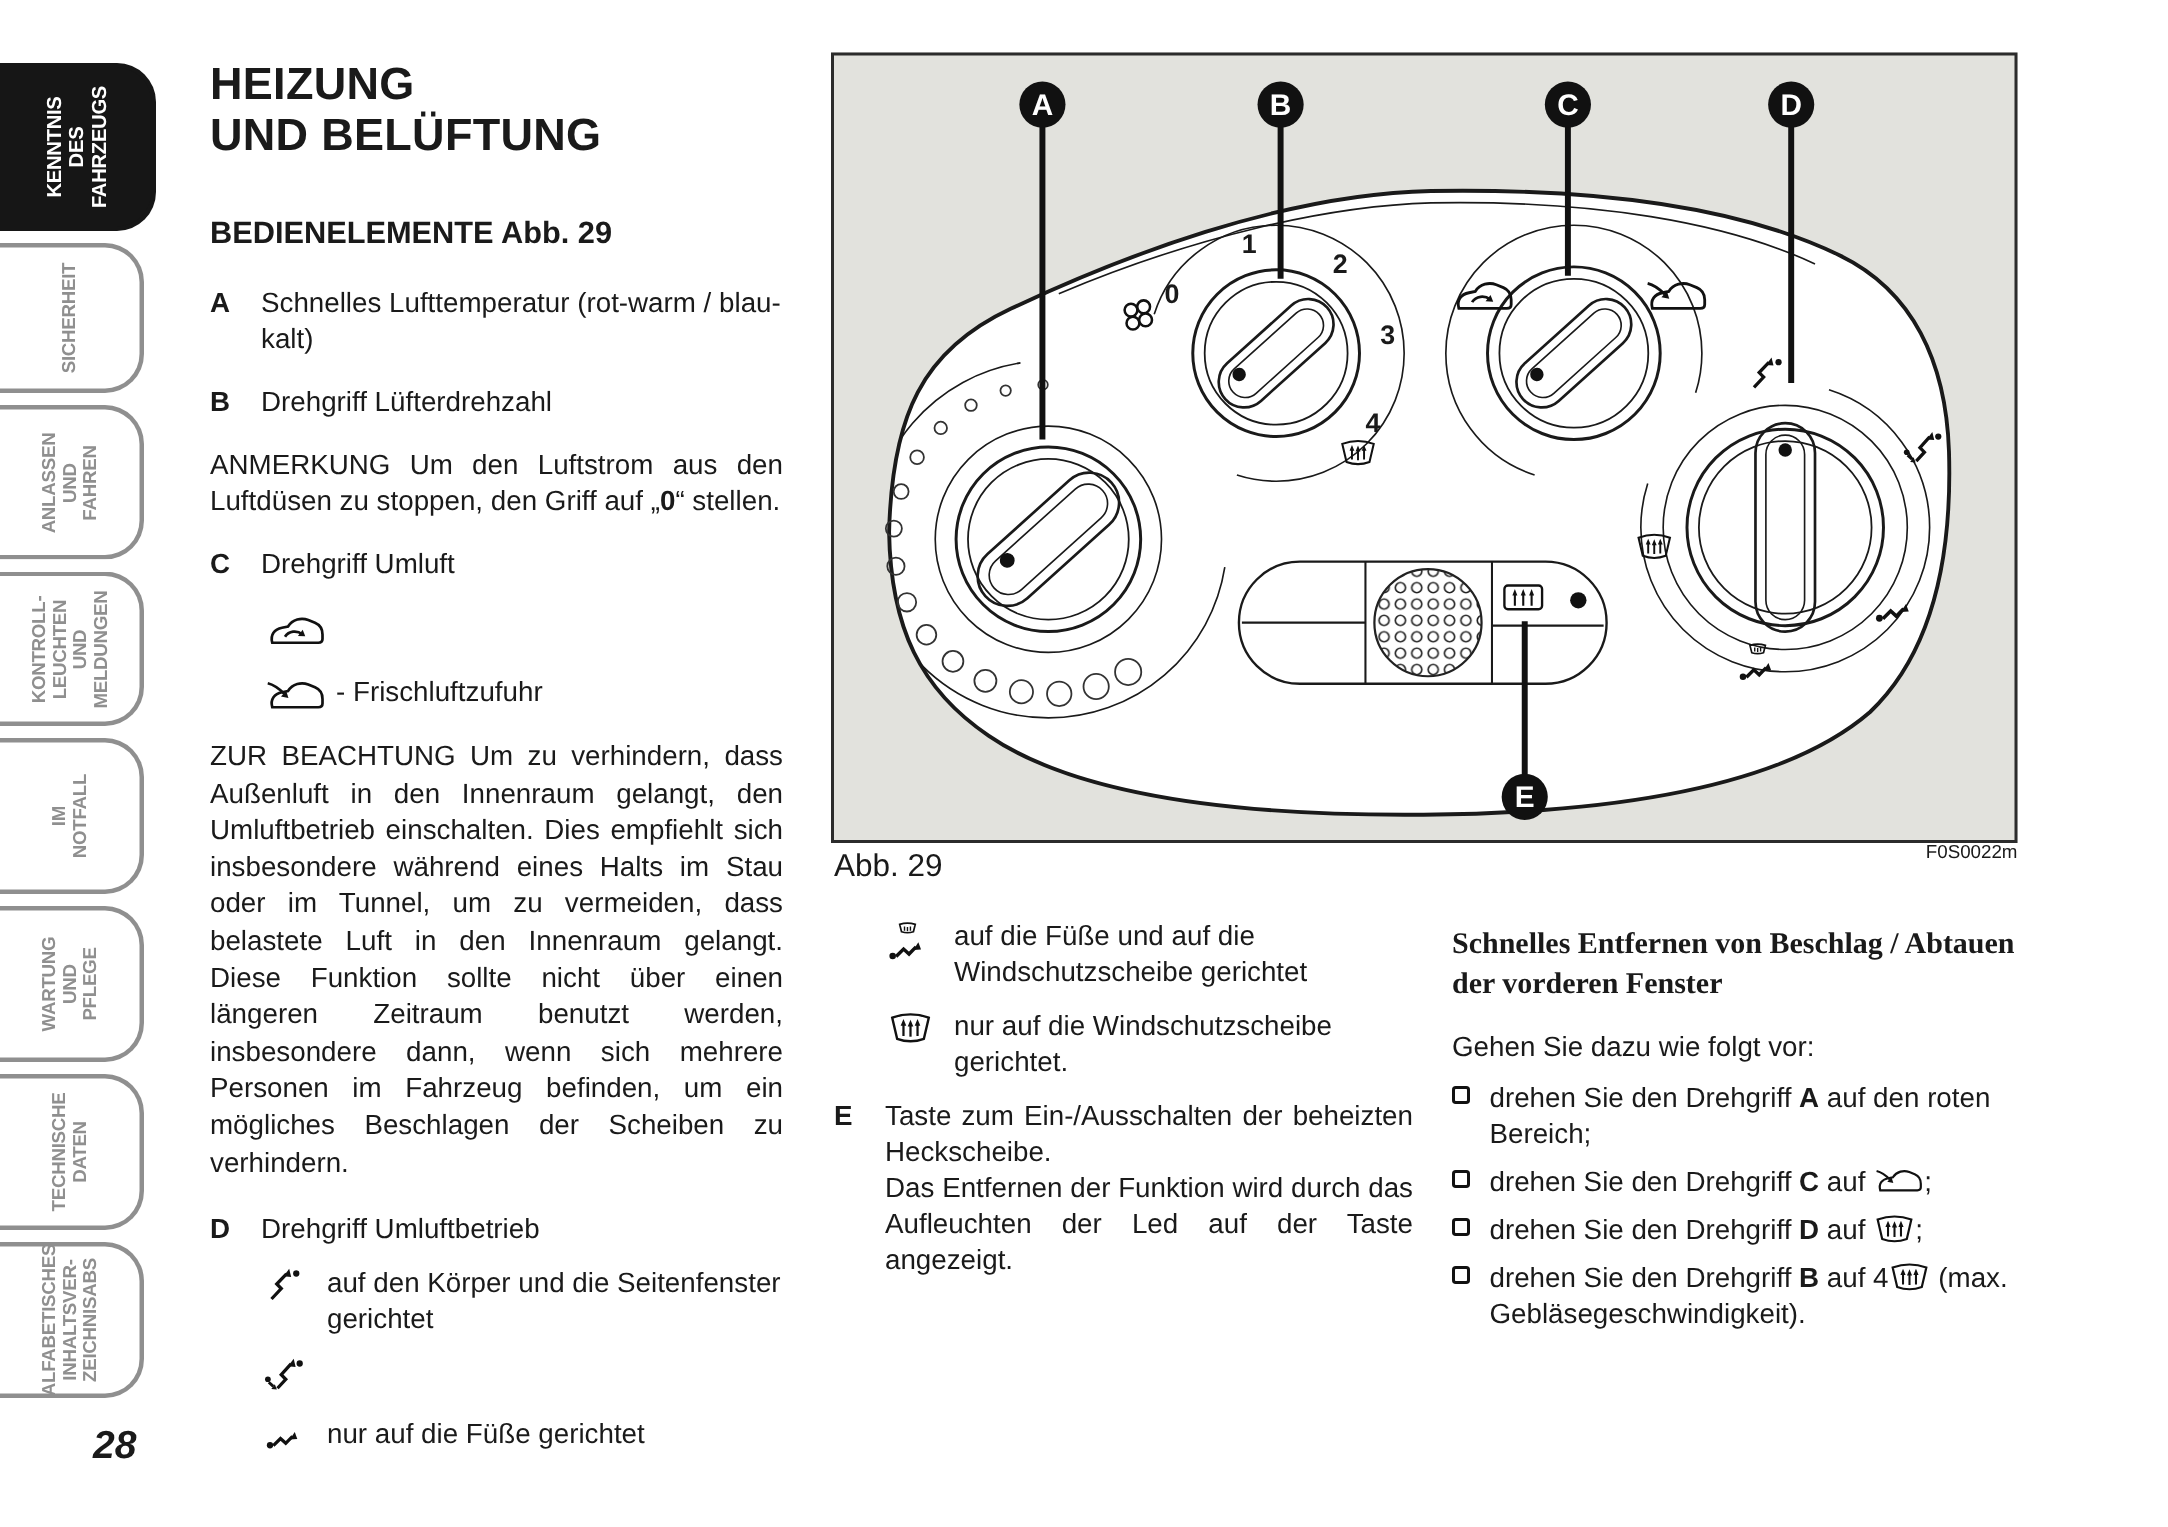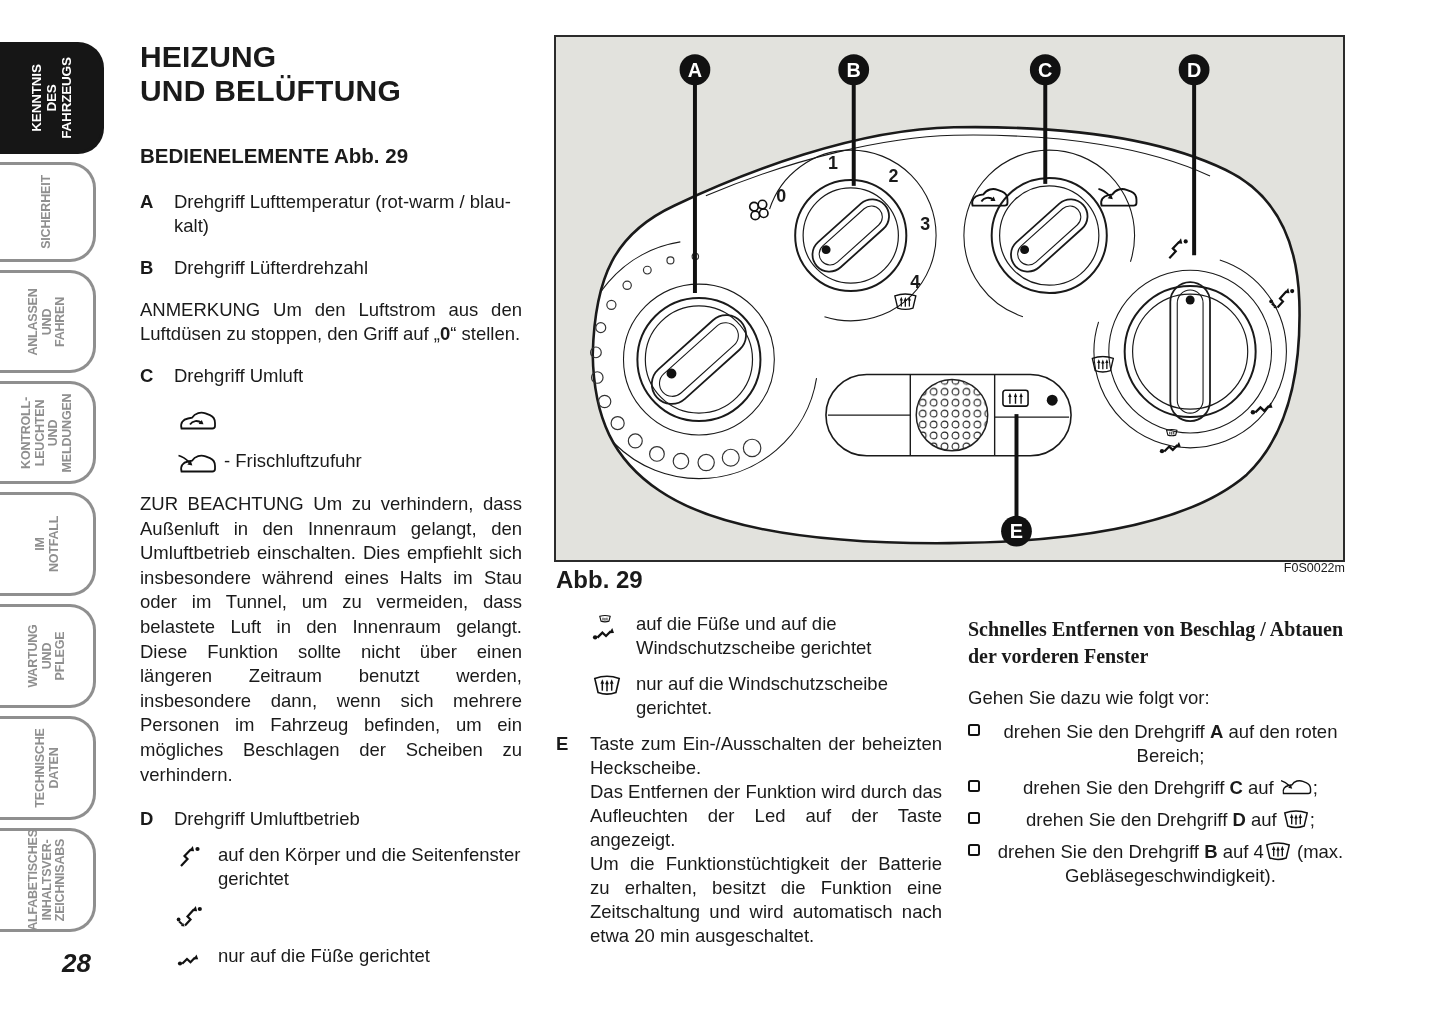--- a/index.html
+++ b/index.html
@@ -32,36 +32,36 @@
   .opt .oicon{flex:0 0 48px;padding-top:2px;}
   .opt .otext{flex:1;}
   .warning{text-align:justify;line-height:24.6px;margin:4px 0 20px 0;}
 
   .e-item{display:flex;margin-top:10px;}
   .e-item .key{flex:0 0 34px;font-weight:bold;}
   .e-item p{margin:0;text-align:justify;}
 
   .h3{font-size:20px;line-height:27px;font-weight:bold;margin:0 0 16px 0;font-family:Liberation Serif, serif;}
   .intro{margin:0 0 10px 0;}
-  .step{position:relative;padding-left:25px;margin:0 0 8px 0;text-align:center;}
+  .step{position:relative;padding-left:25px;margin:0 0 8px 0;}
   .step .bullet{position:absolute;left:0;top:4px;width:12px;height:12px;border:2.5px solid #111;
        border-radius:2.5px;box-sizing:border-box;background:#fff;}
   .step b{font-weight:bold;}
 
   .ic{display:inline-block;vertical-align:-3px;}
   .ic-car{width:42px;height:26px;}
   .ic-vent{width:26px;height:24px;}
   .ic-ws{width:30px;height:21px;}
   .ic-inline-ws{width:28px;height:19px;vertical-align:-3px;}
   .ic-inline-car{width:34px;height:21px;vertical-align:-4px;}
 
   
   .figure{position:absolute;left:554px;top:35px;width:791px;height:527px;background:#e2e2dd;
           border:2px solid #2b2b2b;box-sizing:border-box;}
-  .fig-caption{position:absolute;left:556px;top:566px;font-size:24px;font-weight:bold;}
+  .fig-caption{position:absolute;left:556px;top:566px;font-size:21px;font-weight:normal;}
   .fig-code{position:absolute;left:1145px;top:561px;width:200px;text-align:right;font-size:12.5px;}
   svg .ln{stroke:#1a1a1a;fill:none;}
   svg text{font-family:"Liberation Sans",sans-serif;}
 </style>
 </head>
 <body>
 
 <svg width="0" height="0" style="position:absolute" aria-hidden="true">
   <defs>
     <symbol id="sym-windshield" viewBox="0 0 32 22">
@@ -166,21 +166,21 @@
     <div class="page-number">28</div>
   </div>
 
   <div class="col col-left">
     <h1 class="title">HEIZUNG
 UND BELÜFTUNG</h1>
     <h2 class="subtitle">BEDIENELEMENTE Abb. 29</h2>
 
     <div class="kv">
       <span class="key">A</span>
-      <span class="kv-text">Drehgriff Lufttemperatur (rot-warm / blau-kalt)</span>
+      <span class="kv-text">Schnelles Lufttemperatur (rot-warm / blau-kalt)</span>
     </div>
     <div class="kv">
       <span class="key">B</span>
       <span class="kv-text">Drehgriff Lüfterdrehzahl</span>
     </div>
 
     <p class="para"><span>ANMERKUNG Um den Luftstrom aus den Luftdüsen zu stoppen, den Griff auf „</span><b>0</b><span>“ stellen.</span></p>
 
     <div class="kv">
       <span class="key">C</span>
@@ -370,21 +370,20 @@
       <span class="oicon" style="flex-basis:44px;padding-top:3px;"><svg class="ic ic-ws">
             <use href="#sym-windshield"></use>
           </svg></span>
       <span class="otext">nur auf die Windschutzscheibe gerichtet.</span>
     </div>
     <div class="e-item">
       <span class="key">E</span>
       <div>
         <p>Taste zum Ein-/Ausschalten der beheizten Heckscheibe.</p>
         <p>Das Entfernen der Funktion wird durch das Aufleuchten der Led auf der Taste angezeigt.</p>
-        <p>Um die Funktionstüchtigkeit der Batterie zu erhalten, besitzt die Funktion eine Zeitschaltung und wird automatisch nach etwa 20 min ausgeschaltet.</p>
       </div>
     </div>
   </div>
 
   <div class="col col-right">
     <h3 class="h3">Schnelles Entfernen von Beschlag / Abtauen der vorderen Fenster</h3>
     <p class="intro">Gehen Sie dazu wie folgt vor:</p>
 
     <div class="step">
       <span class="bullet"></span><span>drehen Sie den Drehgriff </span><b>A</b><span> auf den roten Bereich;</span><span></span>

